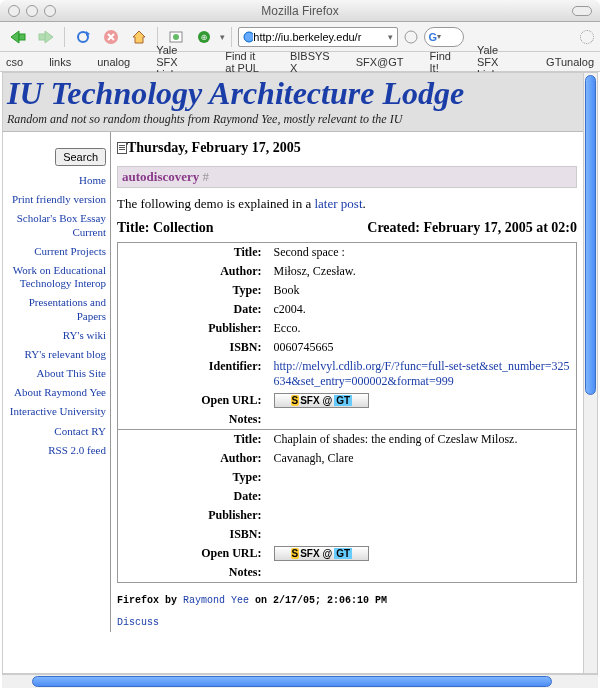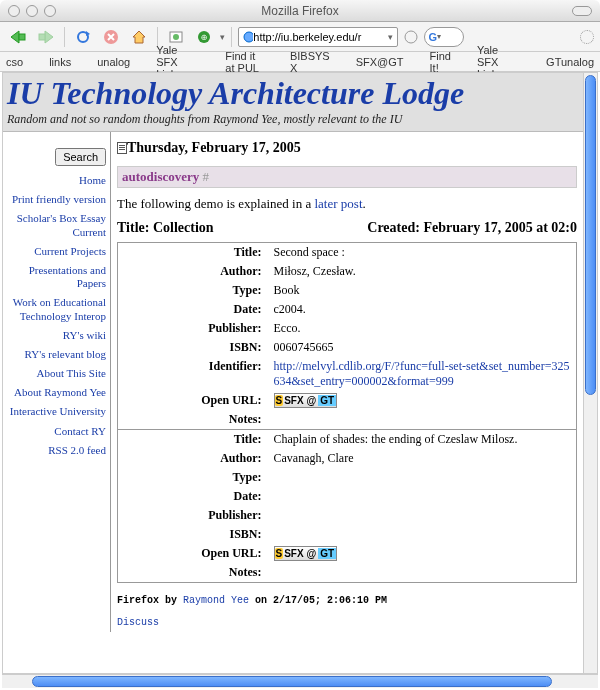--- a/index.html
+++ b/index.html
@@ -59,21 +59,21 @@
 .intro a { color: #1a3da8; }
 
 .coll-header { display: flex; justify-content: space-between; font-size: 14px; font-weight: bold; margin: 6px 0; }
 
 .record-table { border: 1px solid #999; border-collapse: collapse; width: 100%; font-size: 12px; }
 .record-table td { padding: 2px 6px; vertical-align: top; }
 .record-table td.lbl { text-align: right; font-weight: bold; width: 150px; }
 .record-table tr.sep td { border-top: 1px solid #999; }
 .record-table a { color: #1a3da8; word-break: break-all; }
 
-.sfx-badge { display: inline-block; font: bold 10px sans-serif; padding: 1px 0; border: 1px solid #888; background: linear-gradient(#fff, #ddd); }
+.sfx-badge { display: inline-block; font: bold 10px sans-serif; padding: 1px 16px; border: 1px solid #888; background: linear-gradient(#fff, #ddd); }
 .sfx-badge .s { background: #fc3; border-radius: 2px; padding: 0 1px; margin-right: 1px; }
 .sfx-badge .gt { background: #6cf; padding: 0 2px; margin-left: 2px; }
 
 .post-footer { font: 10px "Courier New", monospace; font-weight: bold; margin-top: 12px; }
 .post-footer .line2 { font-weight: bold; }
 .post-footer a { color: #1a3da8; font-weight: normal; }
 
 
 svg { display: block; }
 </style>
@@ -174,22 +174,22 @@
       <div class="blog-title">IU Technology Architecture Lodge</div>
       <div class="blog-subtitle">Random and not so random thoughts from Raymond Yee, mostly relevant to the IU</div>
     </div>
     <div class="body-cols">
       <div class="sidebar">
         <div class="search-btn-box"><button>Search</button></div>
         <a class="nav-link">Home</a>
         <a class="nav-link">Print friendly version</a>
         <a class="nav-link">Scholar's Box Essay Current</a>
         <a class="nav-link">Current Projects</a>
+        <a class="nav-link">Work on Educational Technology Interop</a>
         <a class="nav-link">Presentations and Papers</a>
-        <a class="nav-link">Work on Educational Technology Interop</a>
         <a class="nav-link">RY's wiki</a>
         <a class="nav-link">RY's relevant blog</a>
         <a class="nav-link">About This Site</a>
         <a class="nav-link">About Raymond Yee</a>
         <a class="nav-link">Interactive University</a>
         <a class="nav-link">Contact RY</a>
         <a class="nav-link">RSS 2.0 feed</a>
       </div>
       <div class="main">
         <div class="post-date">

